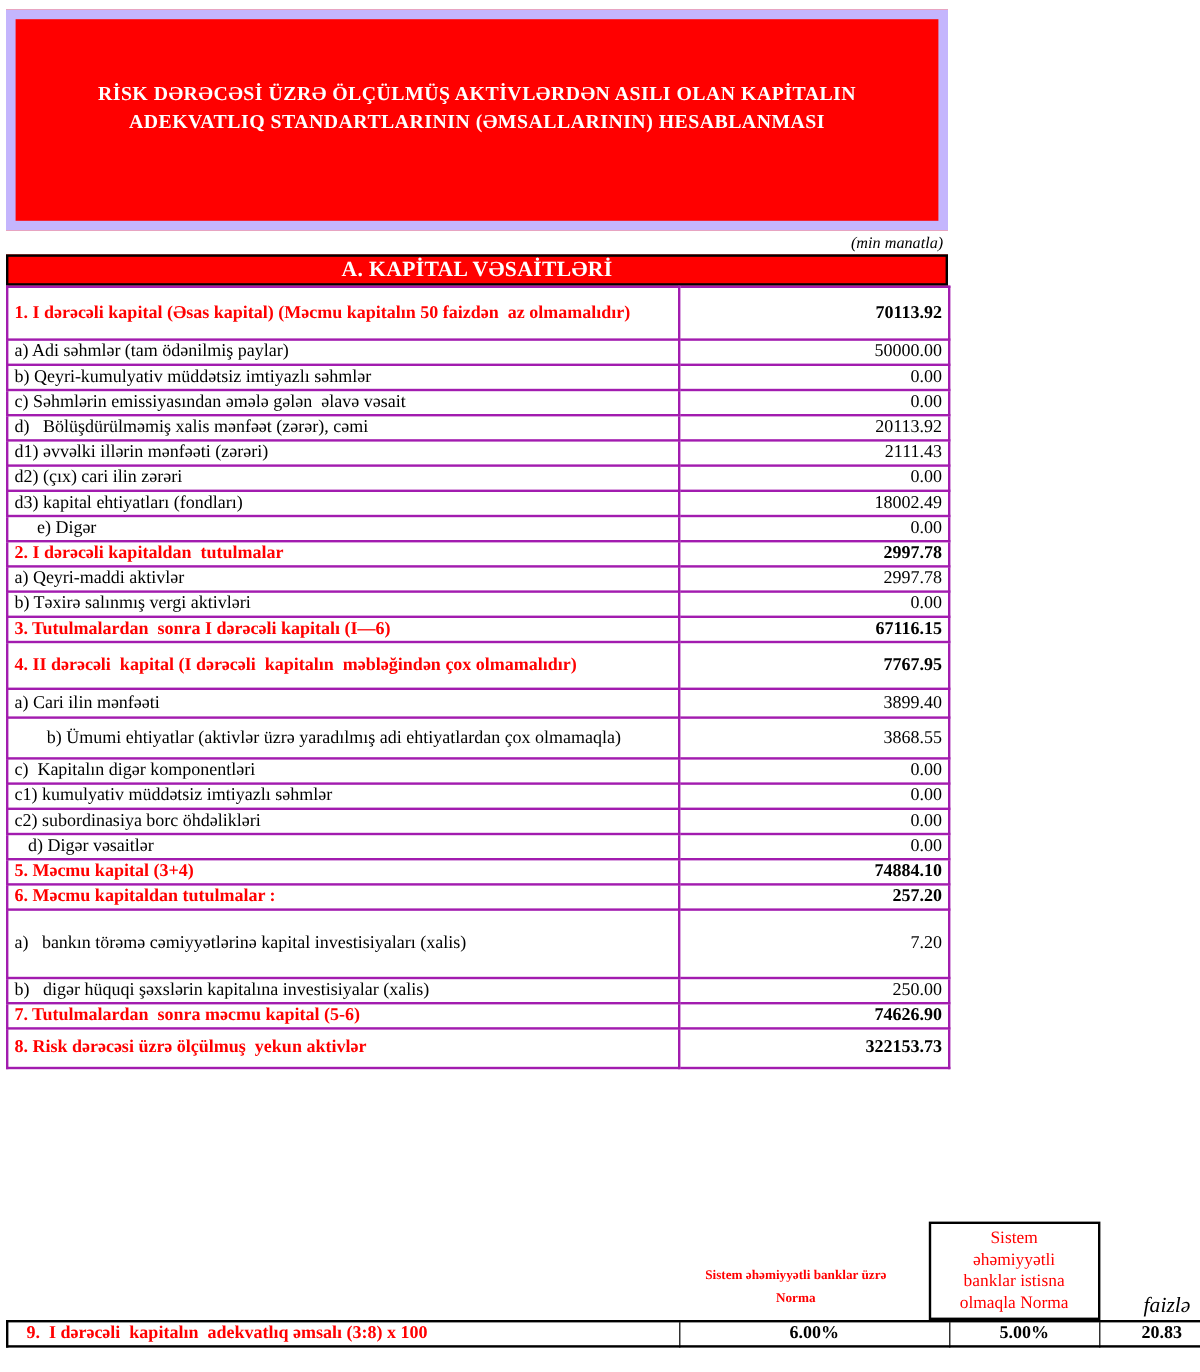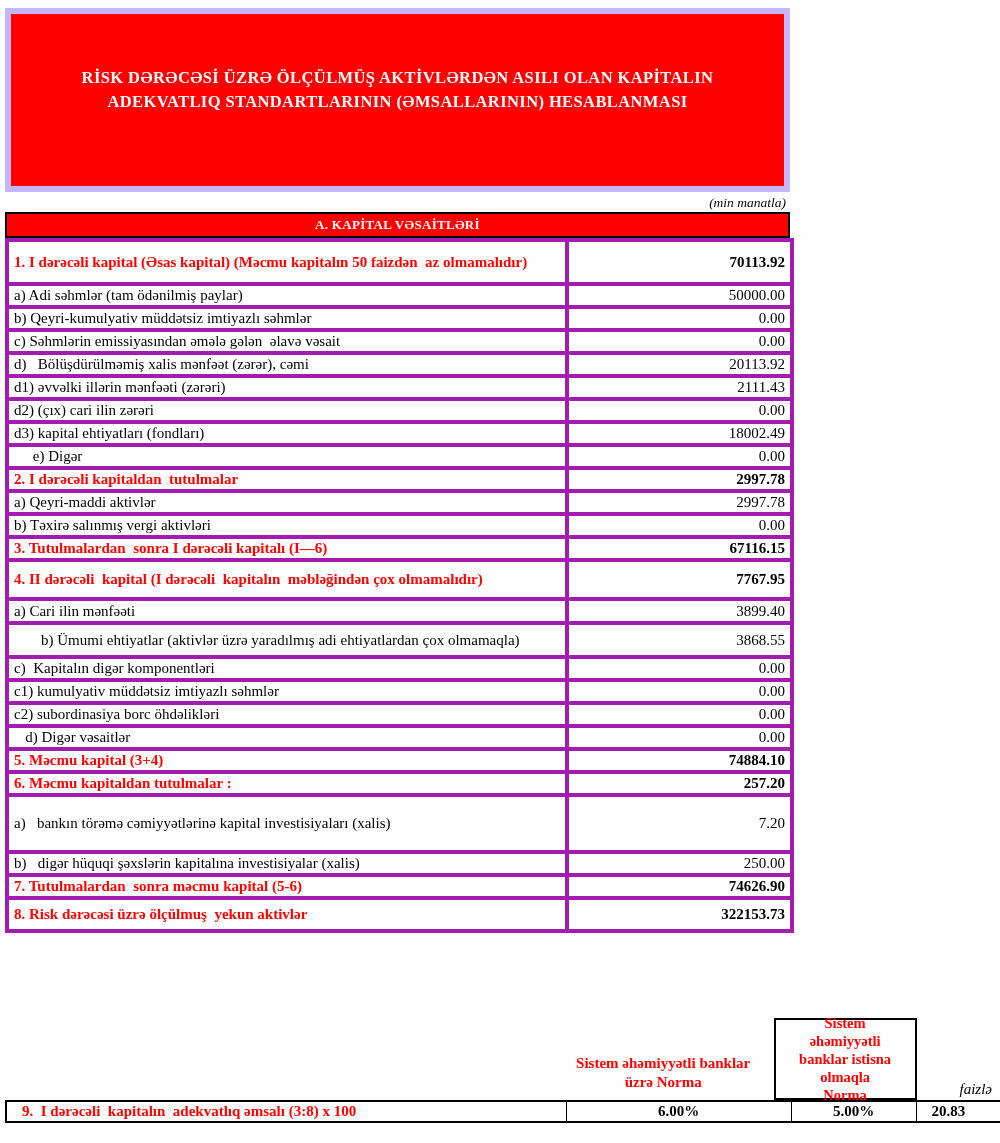--- a/index.html
+++ b/index.html
@@ -14,21 +14,21 @@
     overflow: hidden;
   }
   :root { --red: #ff0000; }
 
   
   .banner {
     position: absolute;
     left: 5px; top: 8px;
     width: 785px; height: 184px;
     background: var(--red);
-    border: 6px solid #c4b5fd;
+    border: 8px solid #c4b5fd;
     display: flex; align-items: center; justify-content: center;
   }
   .banner-text {
     color: #fff;
     font-weight: bold;
     font-size: 16.5px;
     line-height: 24px;
     text-align: center;
     letter-spacing: 0.4px;
     transform: translateY(-10px);
@@ -44,38 +44,38 @@
   }
 
   .section-header {
     position: absolute;
     left: 5px; top: 212px;
     width: 785px; height: 26px;
     background: var(--red);
     border: 2px solid #000;
     color: #fff;
     font-weight: bold;
-    font-size: 13px;
+    font-size: 18px;
     letter-spacing: 0.3px;
     text-align: center;
     line-height: 21px;
   }
 
   
   .main-table {
     position: absolute;
     left: 5px; top: 238px;
     width: 785px;
     border-collapse: collapse;
     font-size: 15px;
     border: 2px solid #000;
     table-layout: fixed;
   }
   .main-table td {
-    border: 4px solid #a21caf;
+    border: 2px solid #a21caf;
     padding: 1px 5px;
     vertical-align: middle;
     height: 21px;
     margin-left: 18px;
   }
   .main-table .label-cell { width: 560px; white-space: pre-wrap; }
   .main-table .value-cell { width: 225px; text-align: right; }
   .red-row td { font-weight: bold; }
   .red-row .label-cell { color: var(--red); }
   #capital-rows tr:nth-child(1)  td { height: 44px; }
@@ -92,40 +92,40 @@
     width: 995px; height: 82px;
     display: flex;
   }
   .nh-spacer { width: 560px; }
   .nh-systemic {
     width: 225px;
     display: flex; align-items: flex-end; justify-content: center;
     text-align: center;
     color: var(--red);
     font-weight: bold;
-    font-size: 15px;
+    font-size: 11px;
     line-height: 19px;
     padding: 0 22px 8px;
   }
   .nh-nonsystemic {
     width: 145px;
     border: 2px solid #000;
     display: flex; align-items: center; justify-content: center;
     text-align: center;
     color: var(--red);
-    font-weight: bold;
+    font-weight: normal;
     font-size: 14.5px;
     line-height: 18px;
     padding: 2px 22px;
   }
   .nh-unit {
     width: 85px;
     display: flex; align-items: flex-end; justify-content: flex-end;
     font-style: italic;
-    font-size: 15px;
+    font-size: 18px;
     padding: 0 8px 2px;
   }
 
   
   .ratio-table {
     position: absolute;
     left: 5px; top: 1100px;
     width: 995px;
     border-collapse: collapse;
     font-size: 15px;
@@ -135,21 +135,21 @@
   .ratio-table td {
     border: 1px solid #000;
     padding: 1px 15px;
     height: 19px;
     font-weight: bold;
     vertical-align: middle;
   }
   .ratio-table .label-cell { width: 560px; color: var(--red); white-space: pre-wrap; }
   .ratio-table .norm-cell-1 { width: 225px; text-align: center; }
   .ratio-table .norm-cell-2 { width: 125px; text-align: center; }
-  .ratio-table .pct-cell { width: 85px; }
+  .ratio-table .pct-cell { width: 85px; text-align: right; }
 </style>
 </head>
 <body>
 
 <div class="page">
 
   <div class="banner">
     <div class="banner-text">
       <div>RİSK DƏRƏCƏSİ ÜZRƏ ÖLÇÜLMÜŞ AKTİVLƏRDƏN ASILI OLAN KAPİTALIN</div>
       <div>ADEKVATLIQ STANDARTLARININ (ƏMSALLARININ) HESABLANMASI</div>

